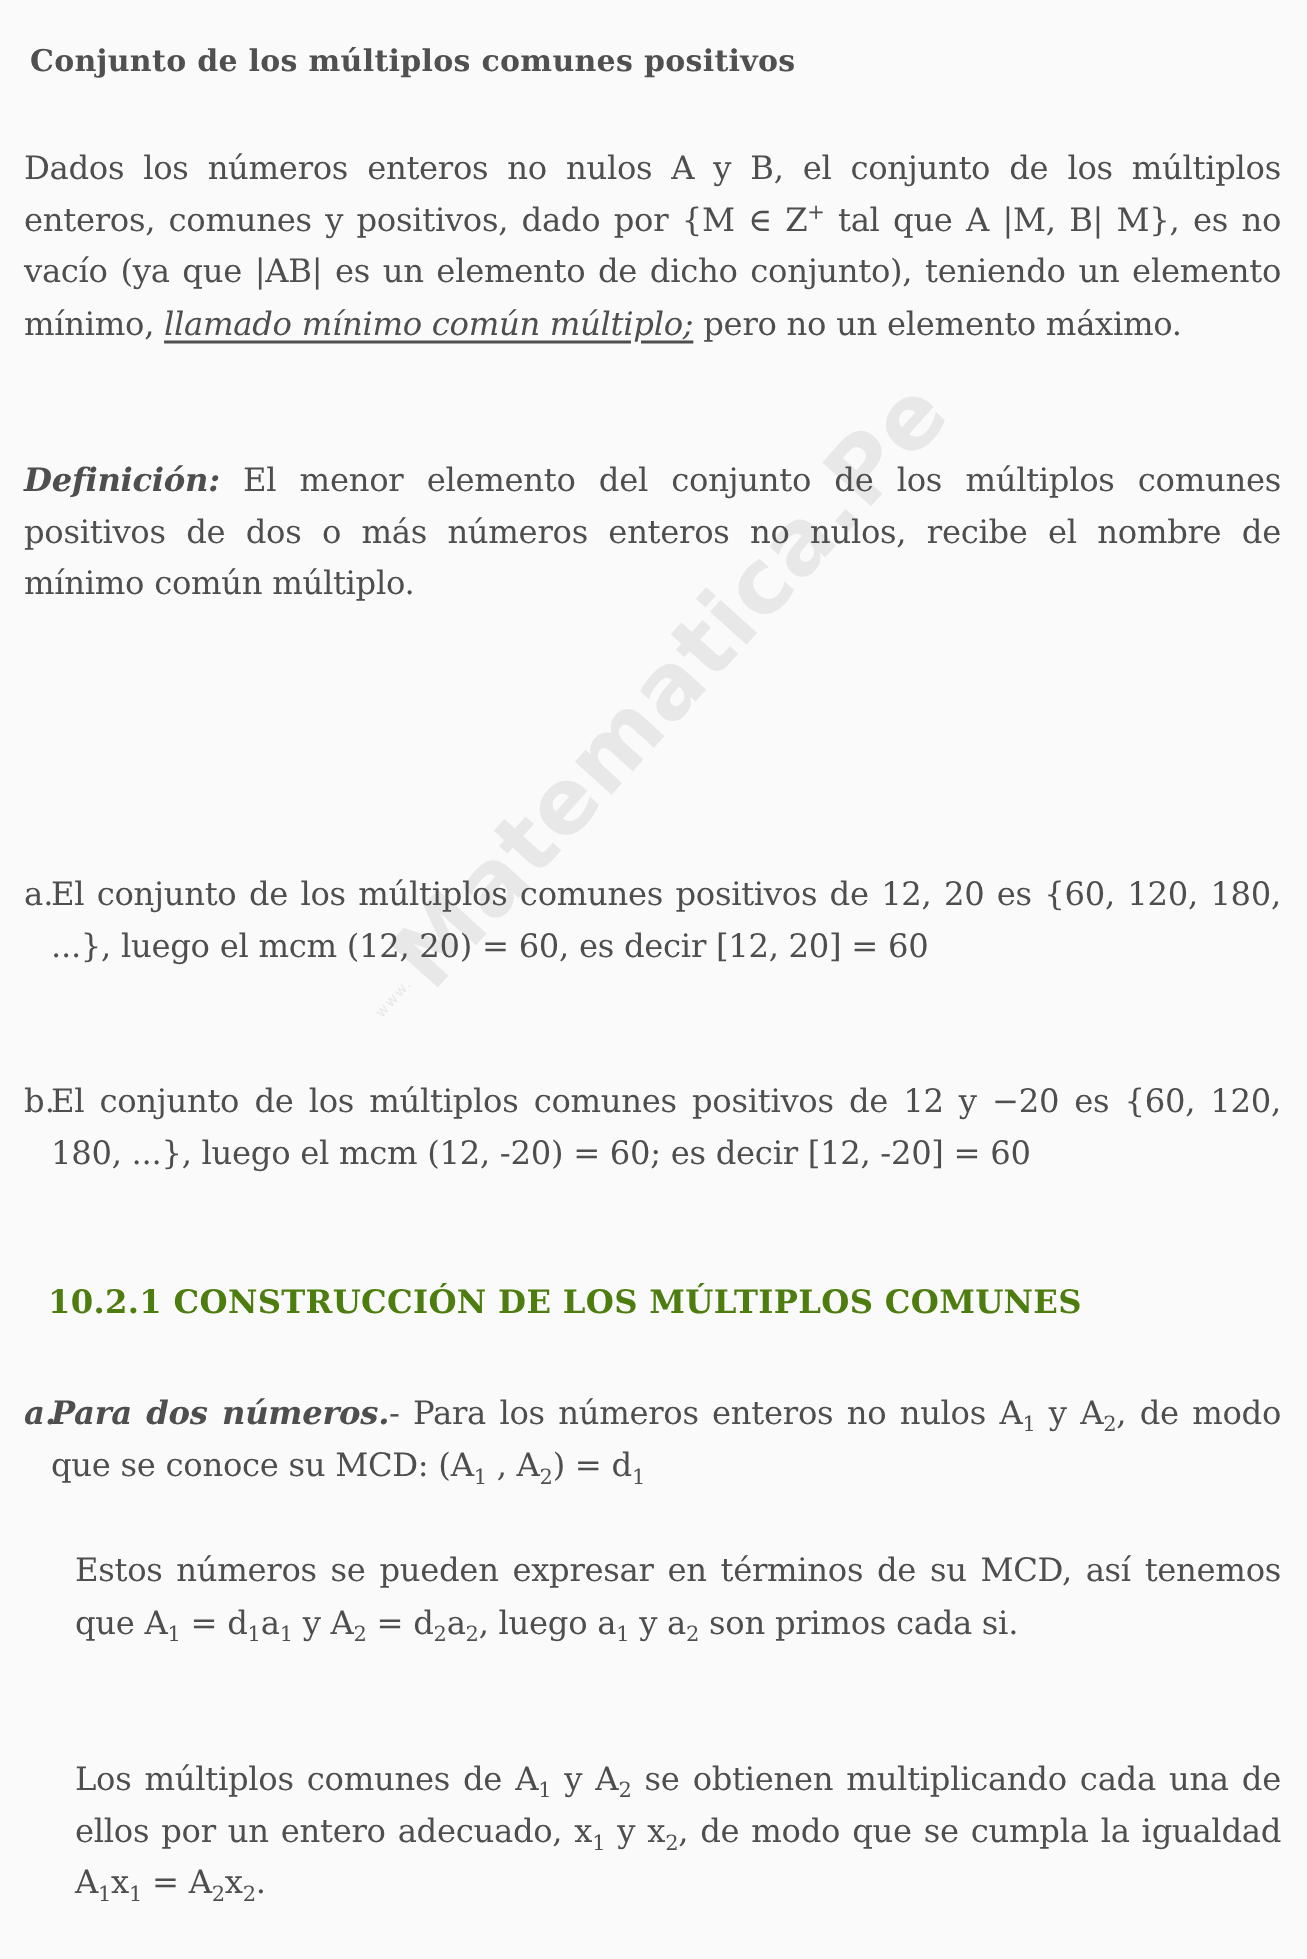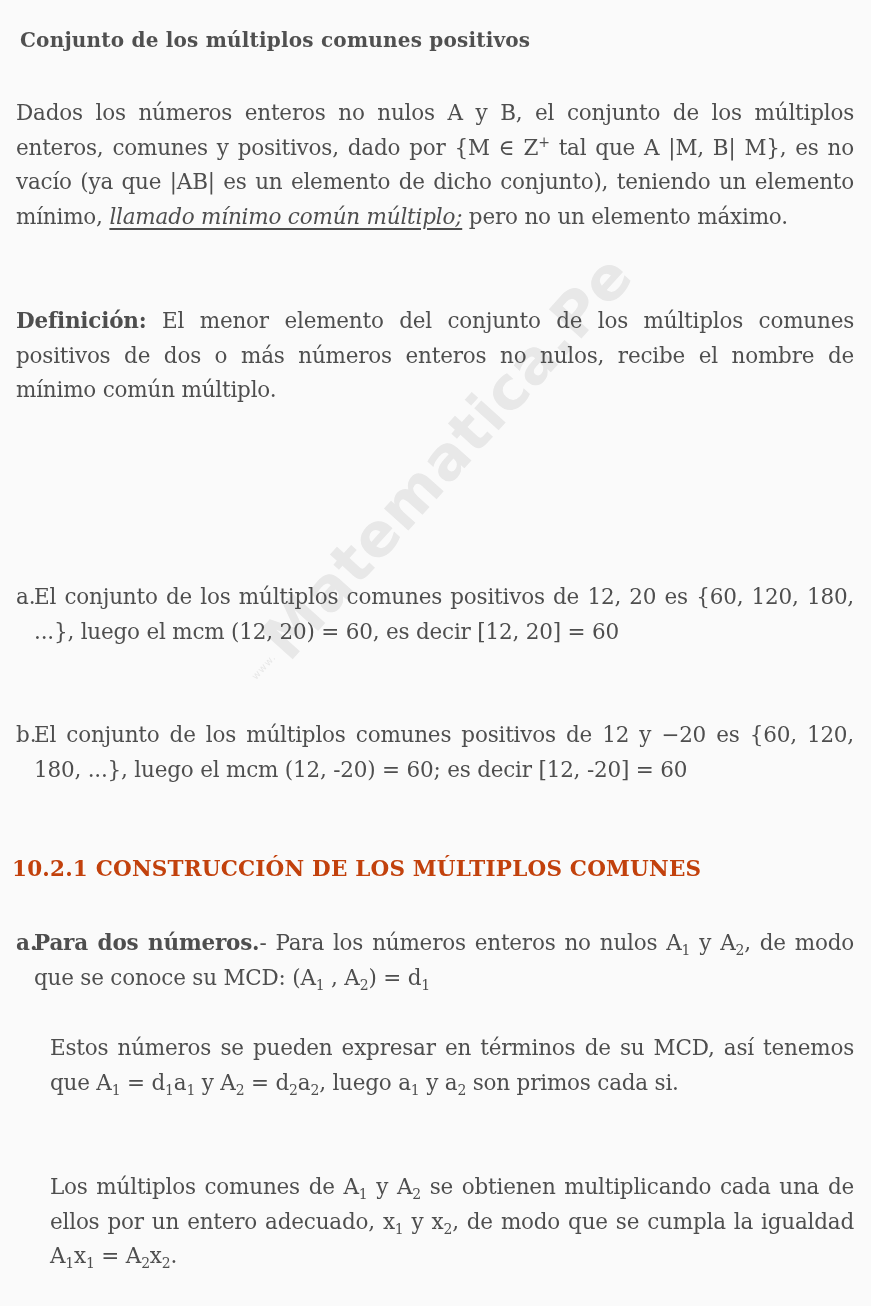--- a/index.html
+++ b/index.html
@@ -8,27 +8,27 @@
     background: #fafafa;
     color: #4e4e4e;
     font-family: "DejaVu Serif", "Liberation Serif", serif;
     position: relative;
   }
   .page { position: absolute; left: 0; top: 0; width: 871px; height: 1306px; }
   .blk { position: absolute; left: 16px; width: 838px; font-size: 21.5px; line-height: 34.5px;
          text-align: justify; text-align-last: left; letter-spacing: -0.2px; }
   .title { position: absolute; left: 20px; top: 28px; font-size: 20px; font-weight: bold;
            letter-spacing: 0.2px; color: #505050; }
-  .b { font-weight: bold; }
+  .b { font-weight: bold; font-style: italic; }
   .u { text-decoration: underline; text-underline-offset: 4px; font-style: italic; }
   .li { position: absolute; left: 16px; width: 838px; font-size: 21.5px; line-height: 34.5px; }
   .li .mark { position: absolute; left: 0; top: 0; }
   .li .body { margin-left: 18px; text-align: justify; text-align-last: left; letter-spacing: -0.2px; }
-  .heading { position: absolute; left: 12px; top: 856px; font-size: 21.5px; font-weight: bold;
-             letter-spacing: 0.2px; color: #c2410c; }
+  .heading { position: absolute; left: 32px; top: 856px; font-size: 21.5px; font-weight: bold;
+             letter-spacing: 0.2px; color: #4d7c0f; }
   .ind { position: absolute; left: 50px; width: 804px; font-size: 21.5px; line-height: 34.5px;
          text-align: justify; text-align-last: left; letter-spacing: -0.2px; }
   sub { font-size: 14px; vertical-align: -5px; line-height: 0; }
   sup { font-size: 14px; vertical-align: 8px; line-height: 0; }
   .watermark {
     position: absolute; left: 250px; top: 640px;
     transform: rotate(-48deg); transform-origin: left center;
     font-family: "DejaVu Sans", sans-serif; font-weight: bold; font-size: 60px;
     color: rgba(150,150,150,0.18); white-space: nowrap; letter-spacing: 1px;
     pointer-events: none;

